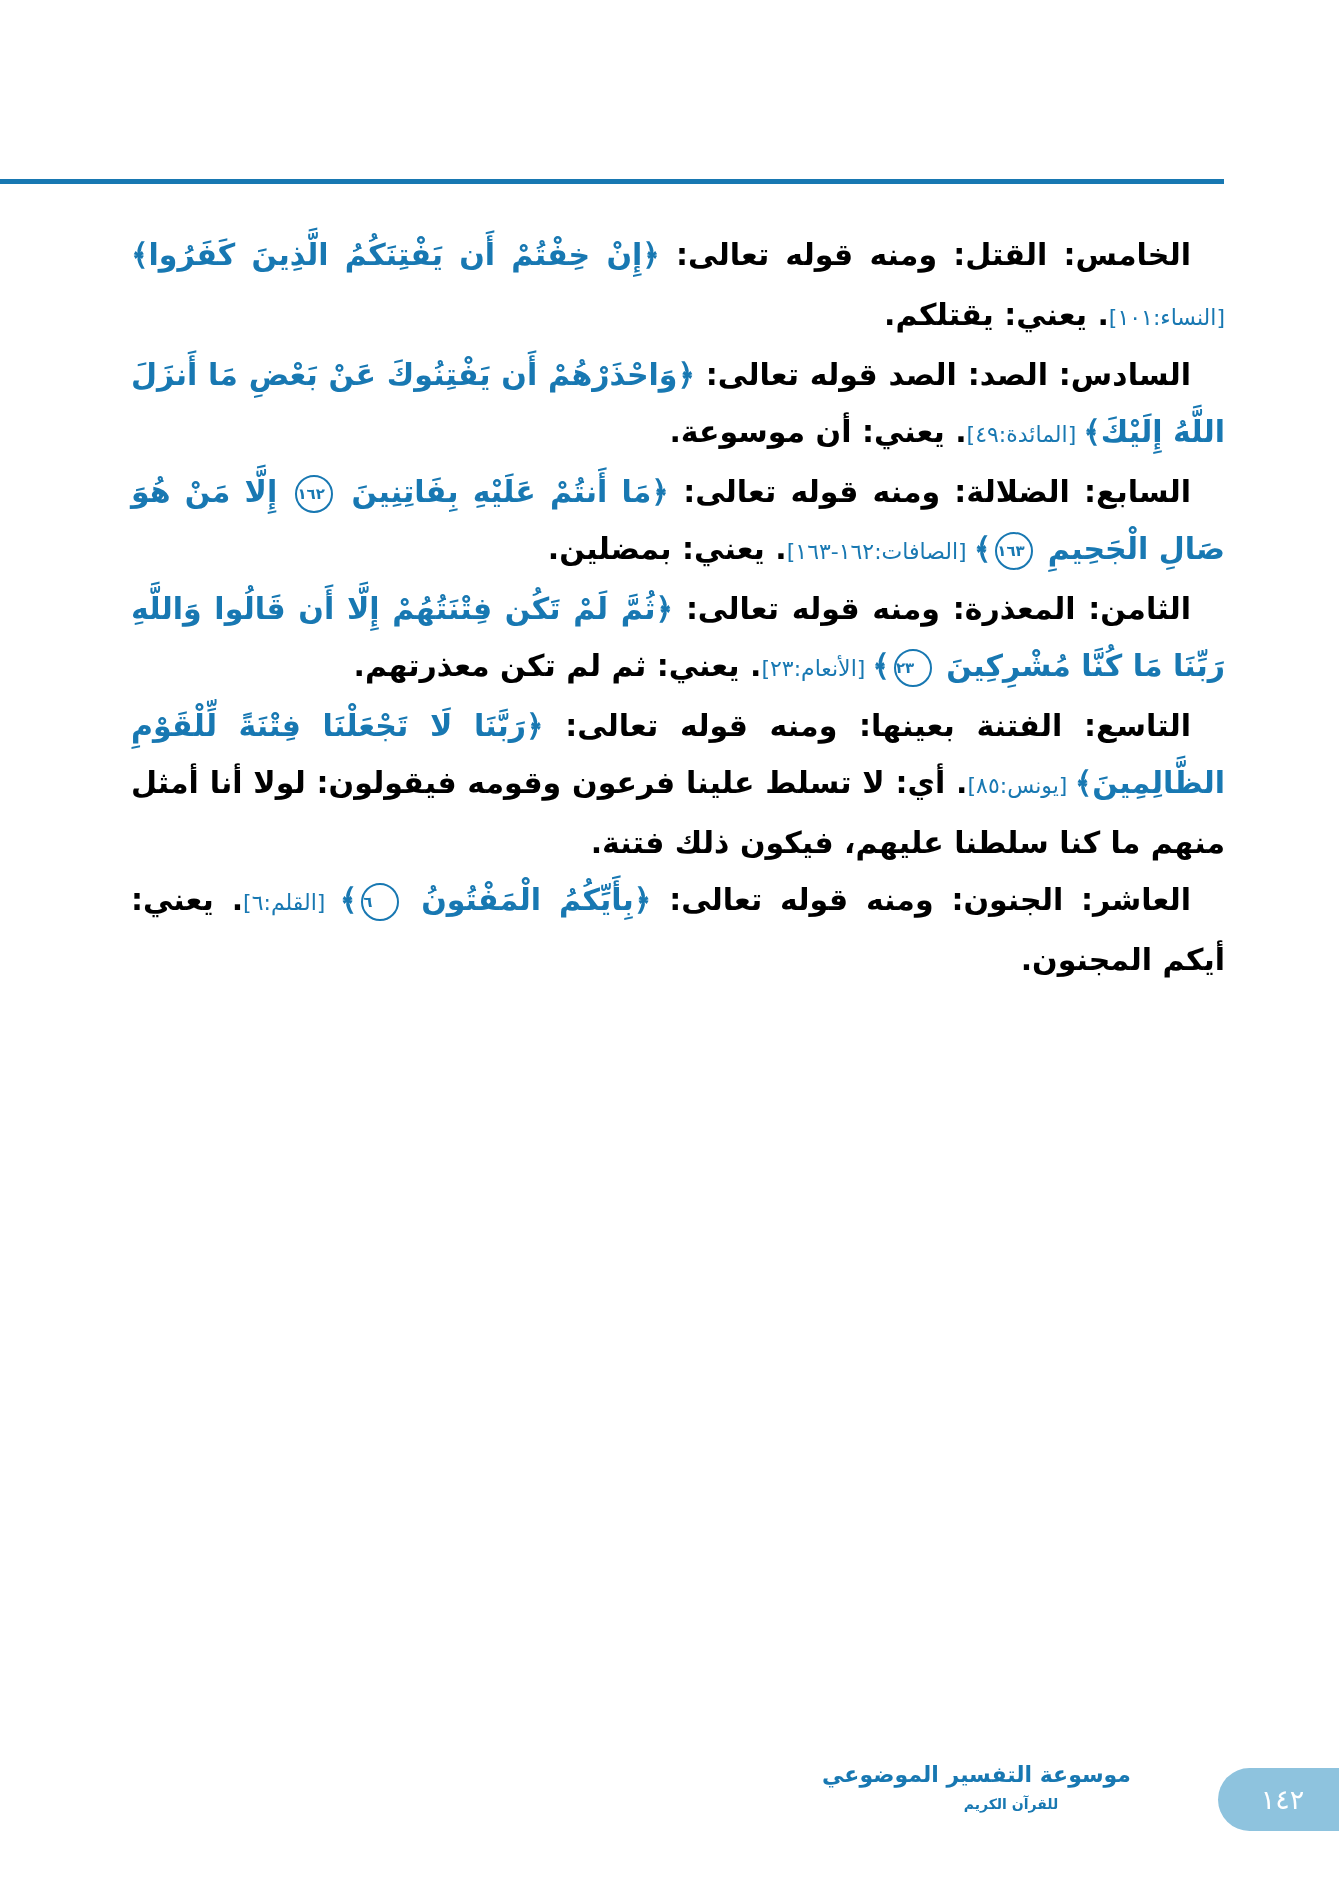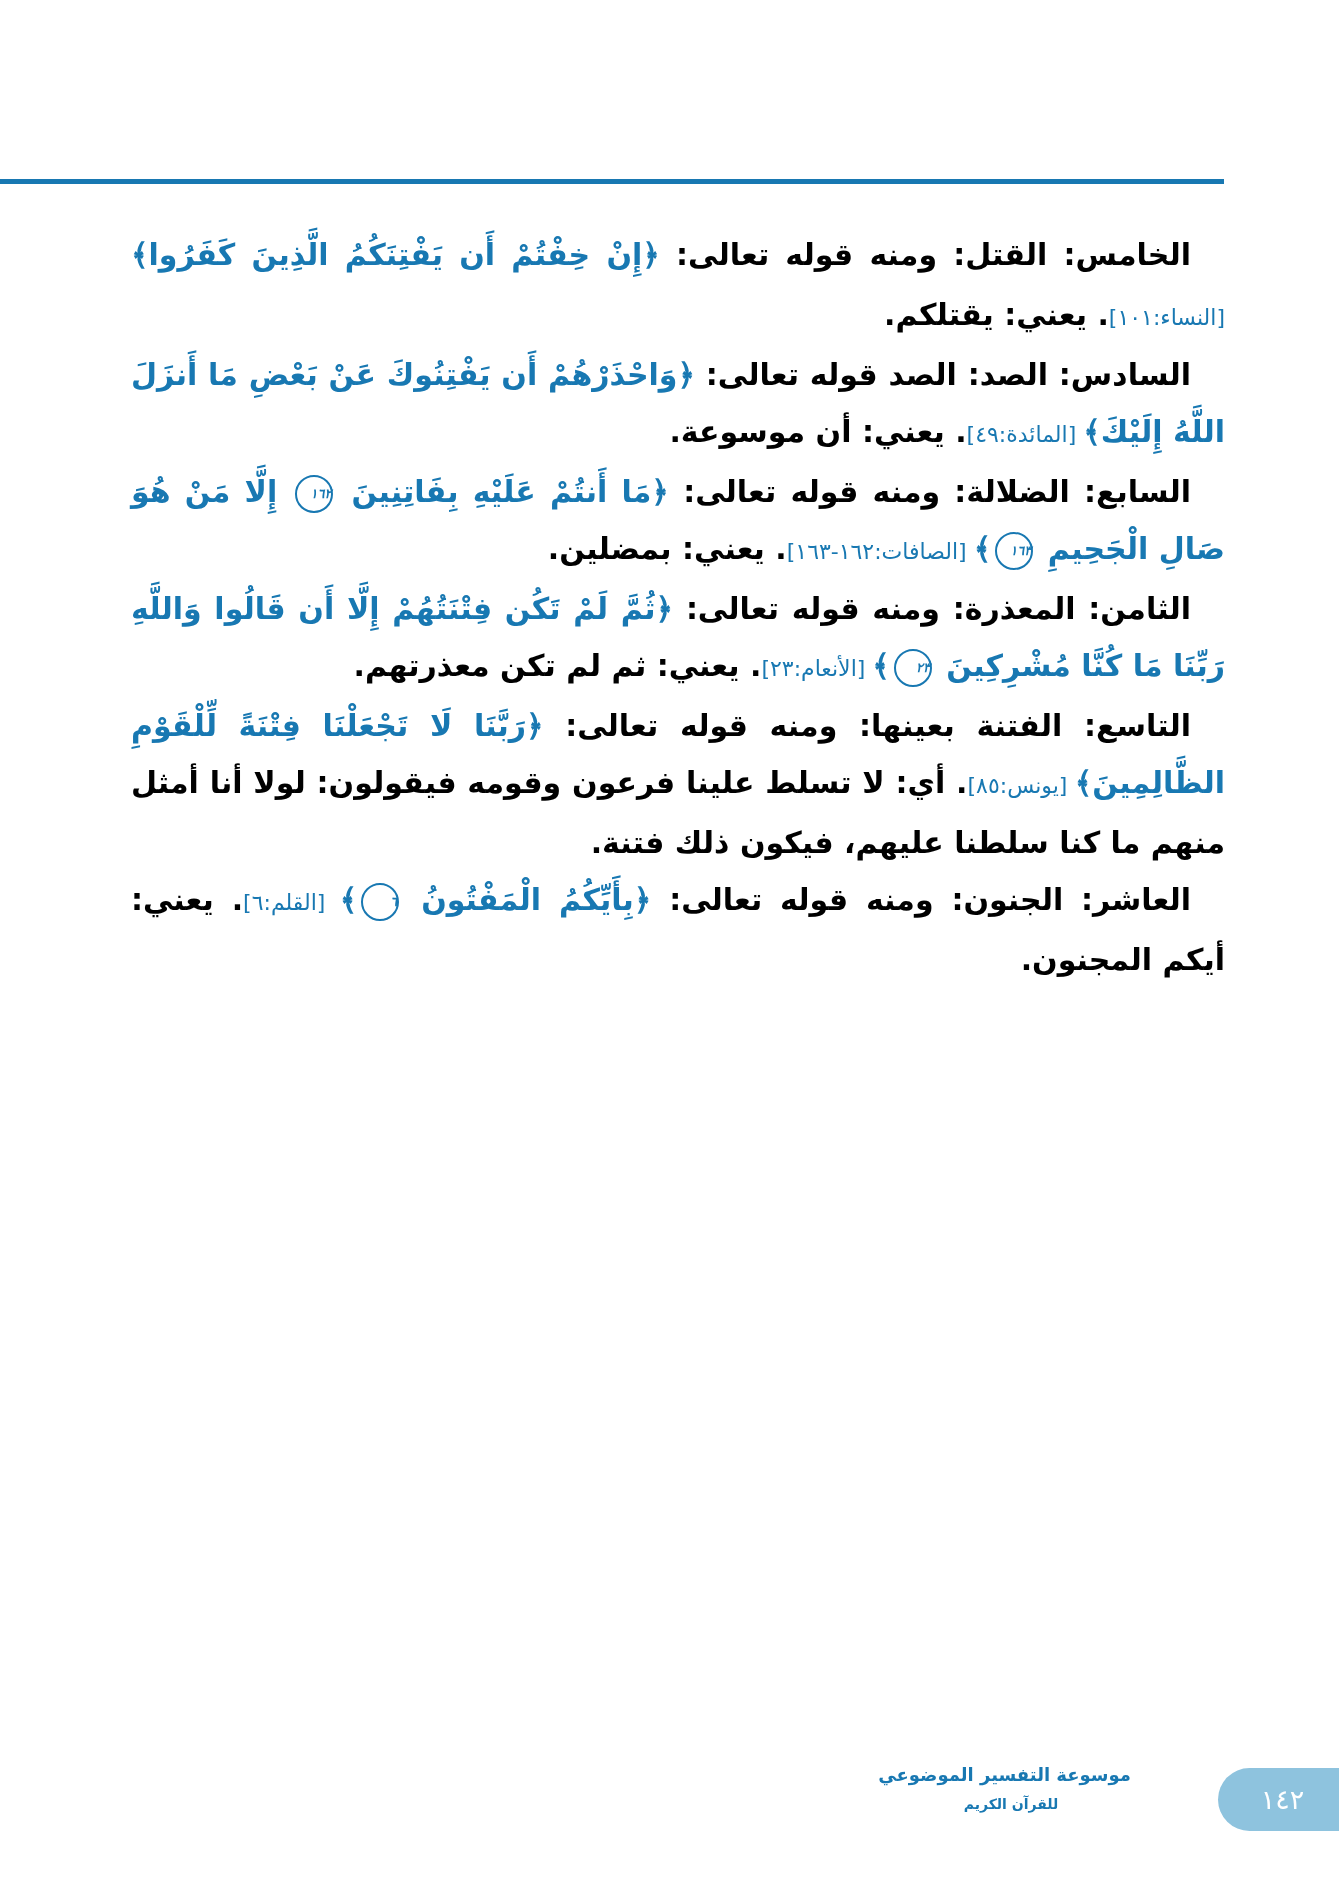--- a/index.html
+++ b/index.html
@@ -58,41 +58,40 @@
     font-size:22px;
   }
   .ayah-num{
     display:inline-block;
     box-sizing:border-box;
     width:38px;
     height:38px;
     border:2px solid var(--accent);
     border-radius:50%;
     color:var(--accent);
-    font-size:13px;
+    font-size:15px;
     font-weight:bold;
     line-height:34px;
-    text-align:right;
+    text-align:left;
     text-indent:0;
     vertical-align:middle;
     margin:0 4px;
-    font-style:italic;
   }
   
   .footer-logo{
     position:absolute;
     top:1756px;
     right:208px;
     width:240px;
     text-align:center;
     color:var(--accent);
     direction:rtl;
   }
   .footer-logo .logo-main{
-    font-size:18px;
+    font-size:22px;
     font-weight:bold;
     white-space:nowrap;
     line-height:38px;
   }
   .footer-logo .logo-sub{
     font-size:14px;
     font-weight:bold;
     line-height:20px;
   }
   .page-badge{

